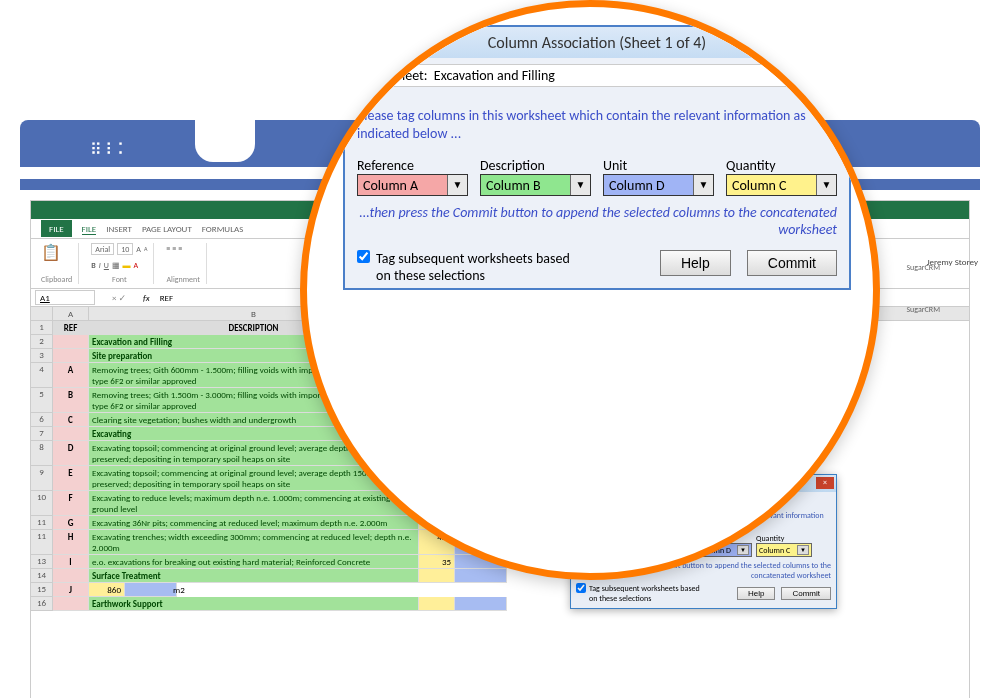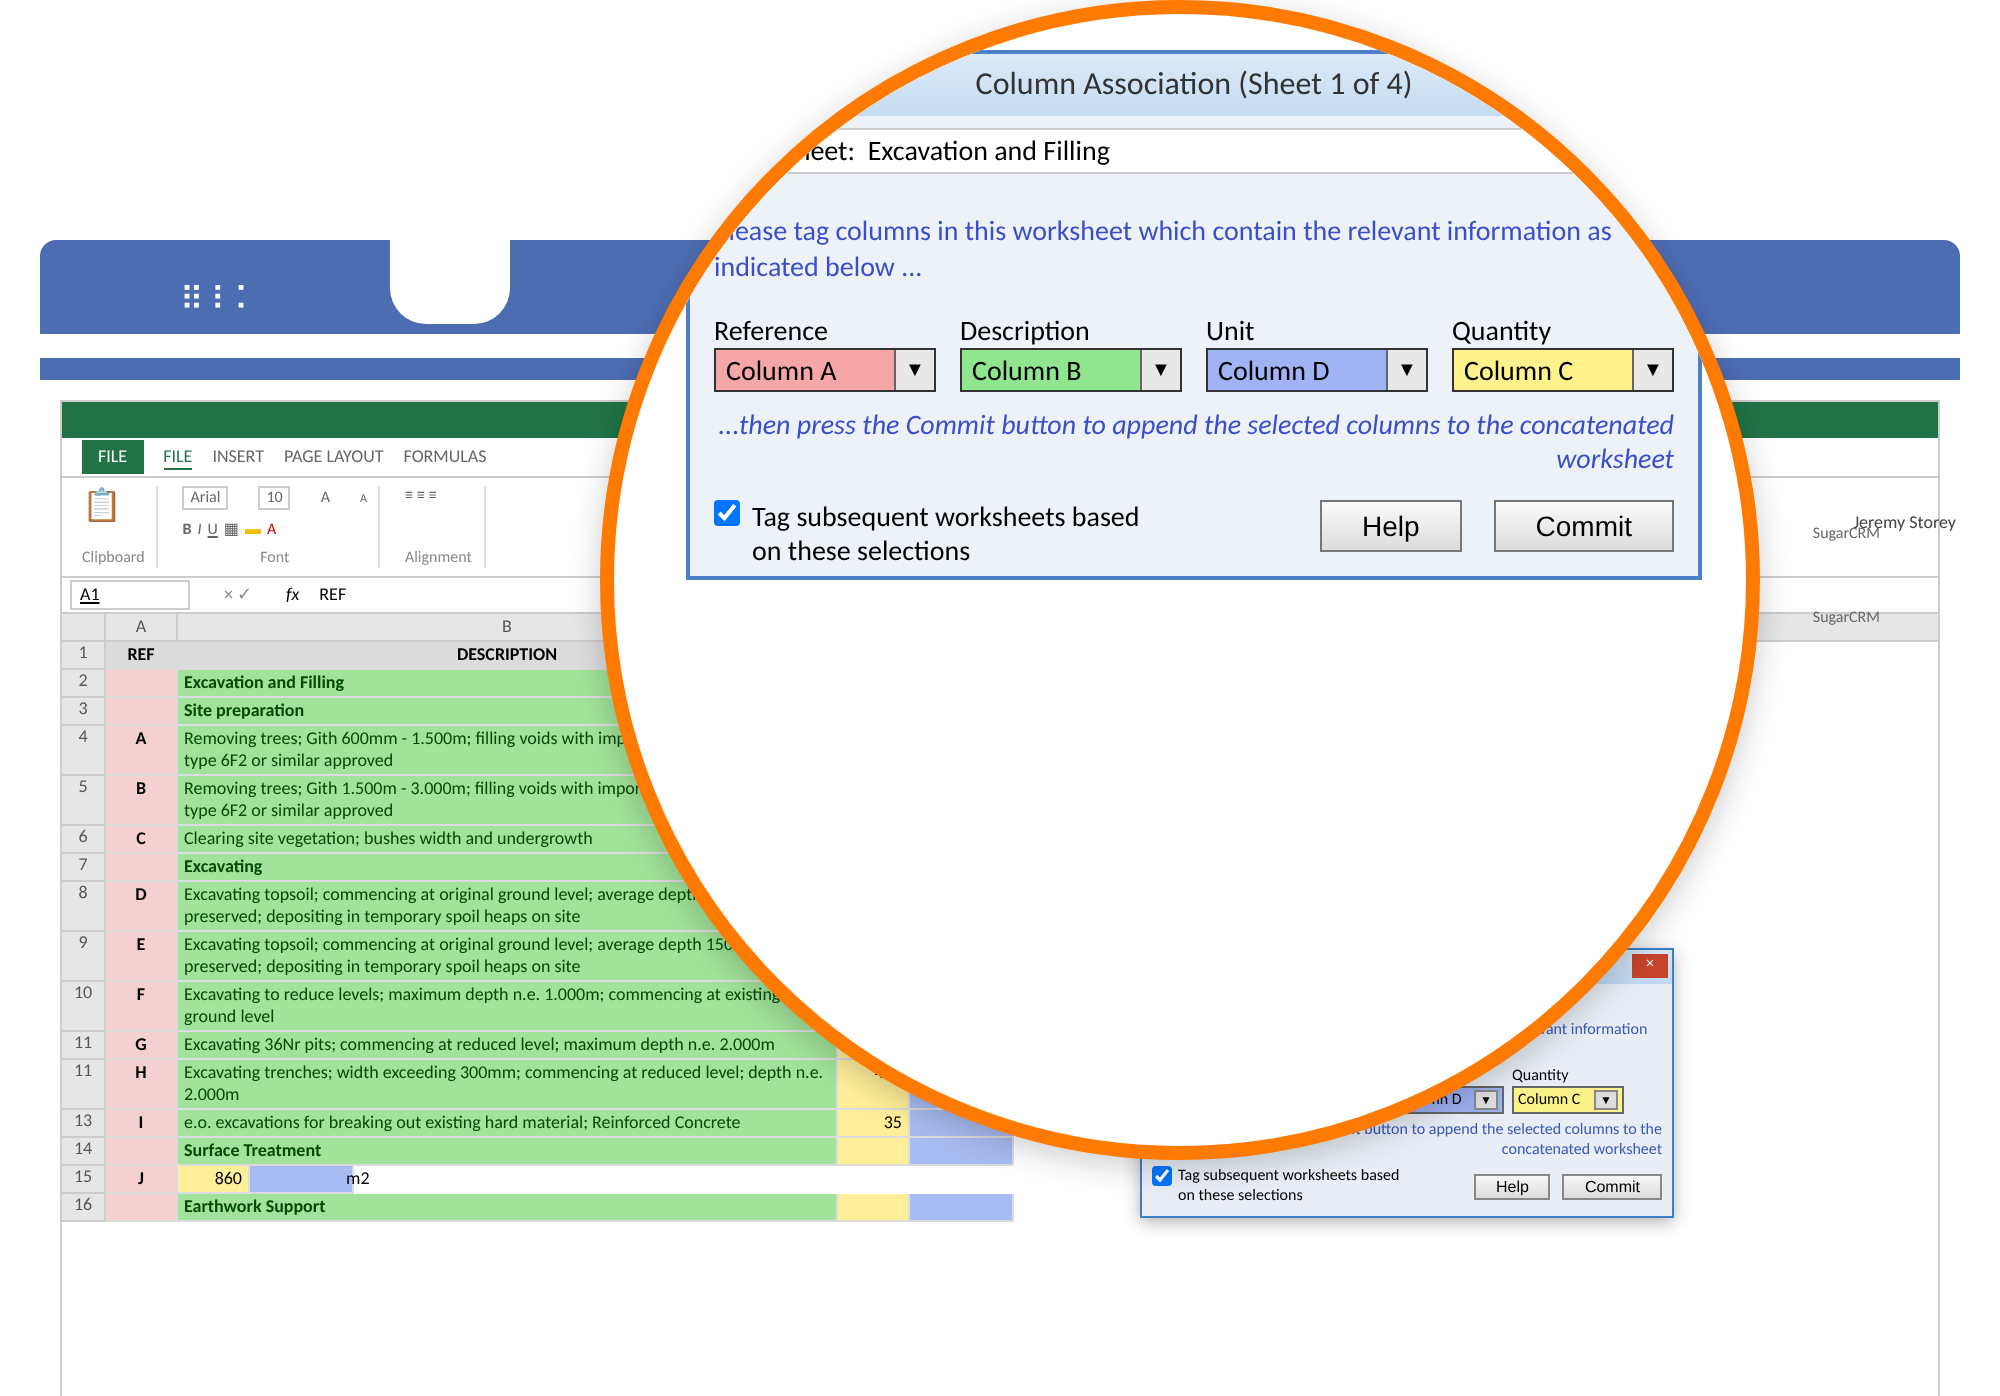--- a/index.html
+++ b/index.html
@@ -112,21 +112,21 @@
     <span>INSERT</span>
     <span>PAGE LAYOUT</span>
     <span>FORMULAS</span>
   </div>
   <div class="ribbon-body">
     <div class="ribbon-group">
       <div style="font-size:16px;">📋</div>
       <div class="lbl">Clipboard</div>
     </div>
     <div class="ribbon-group">
-      <div style="display:flex; gap:15px; align-items:center;">
+      <div style="display:flex; gap:3px; align-items:center;">
         <span style="border:1px solid #ccc; padding:0 3px;">Arial</span>
         <span style="border:1px solid #ccc; padding:0 3px;">10</span>
         <span>A</span>
         <span style="font-size:6px;">A</span>
       </div>
       <div style="display:flex; gap:3px;">
         <b>B</b>
         <i>I</i>
         <u>U</u>
         <span>▦</span>

